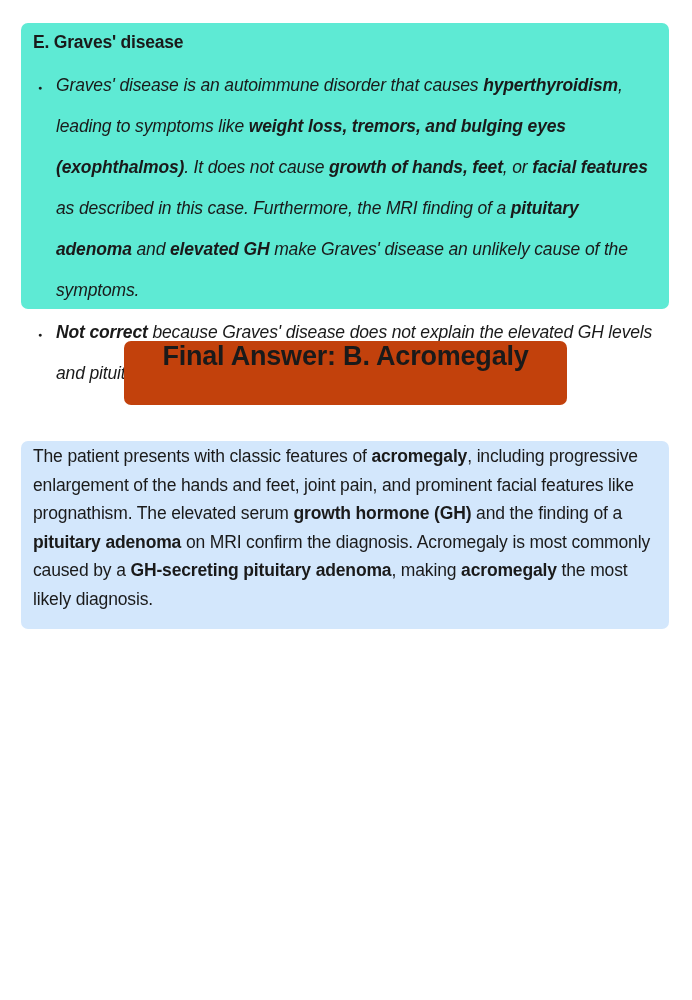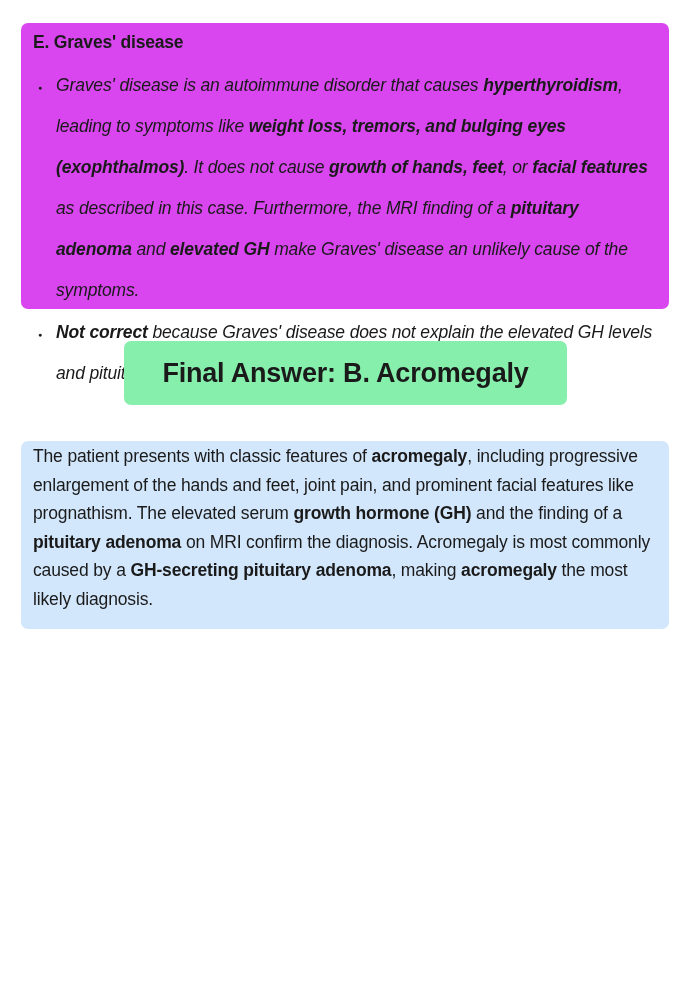--- a/index.html
+++ b/index.html
@@ -1,26 +1,26 @@
 <!DOCTYPE html>
 <html><head>
 <meta charset="utf-8">
 <style>
   html, body { margin: 0; padding: 0; background: #ffffff; }
   body { width: 692px; height: 1000px; position: relative; overflow: hidden;
          font-family: "Liberation Sans", "DejaVu Sans", sans-serif; color: #1a1a1a; }
   .box { position: absolute; border-radius: 7px; box-sizing: border-box; }
-  .pink { left: 21px; top: 23px; width: 648px; height: 286px; background: #d946ef; padding: 8px 12px 0 12px; }
+  .pink { left: 21px; top: 23px; width: 648px; height: 286px; background: #5eead4; padding: 8px 12px 0 12px; }
   .pink h3 { margin: 0; font-size: 17.5px; font-weight: bold; line-height: 22px; letter-spacing: -0.2px; }
   .pink ul { margin: 12px 0 0 0; padding: 0; list-style: none; }
   .pink li { position: relative; padding-left: 23px; font-size: 17.5px; line-height: 41px; letter-spacing: -0.15px; font-style: italic; }
   .pink li + li { margin-top: 1px; }
   .pink li .dot { position: absolute; left: 5px; top: 0; font-size: 14px; }
   b { font-weight: bold; }
-  .green { left: 124px; top: 341px; width: 443px; height: 64px; background: #86efac; display: flex; align-items: center; justify-content: center; }
+  .green { left: 124px; top: 341px; width: 443px; height: 64px; background: #c2410c; display: flex; justify-content: center; }
   .green span { font-size: 27px; font-weight: bold; letter-spacing: -0.2px; }
   .blue { left: 21px; top: 441px; width: 648px; height: 188px; background: #d3e7fc; padding: 1px 12px 0 12px; font-size: 17.5px; line-height: 28.5px; letter-spacing: -0.15px; }
 </style>
 </head>
 <body>
 
 <div class="box pink">
   <h3>E. Graves' disease</h3>
   <ul>
     <li><span class="dot" style="font-size: 7px; top: 2px;">●</span><span><span>Graves' disease is an autoimmune disorder that causes </span><b>hyperthyroidism</b><span>, leading to symptoms like </span><b>weight loss, tremors, and bulging eyes (exophthalmos)</b><span>. It does not cause </span><b>growth of hands, feet</b><span>, or </span><b>facial features</b><span> as described in this case. Furthermore, the MRI finding of a </span><b>pituitary adenoma</b><span> and </span><b>elevated GH</b><span> make Graves' disease an unlikely cause of the symptoms.</span></span></li>

